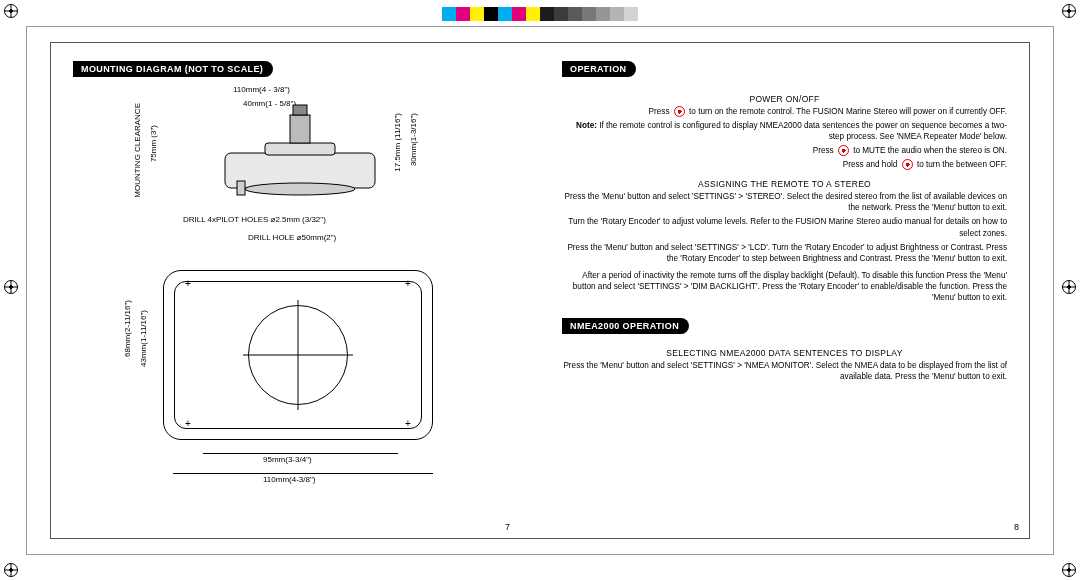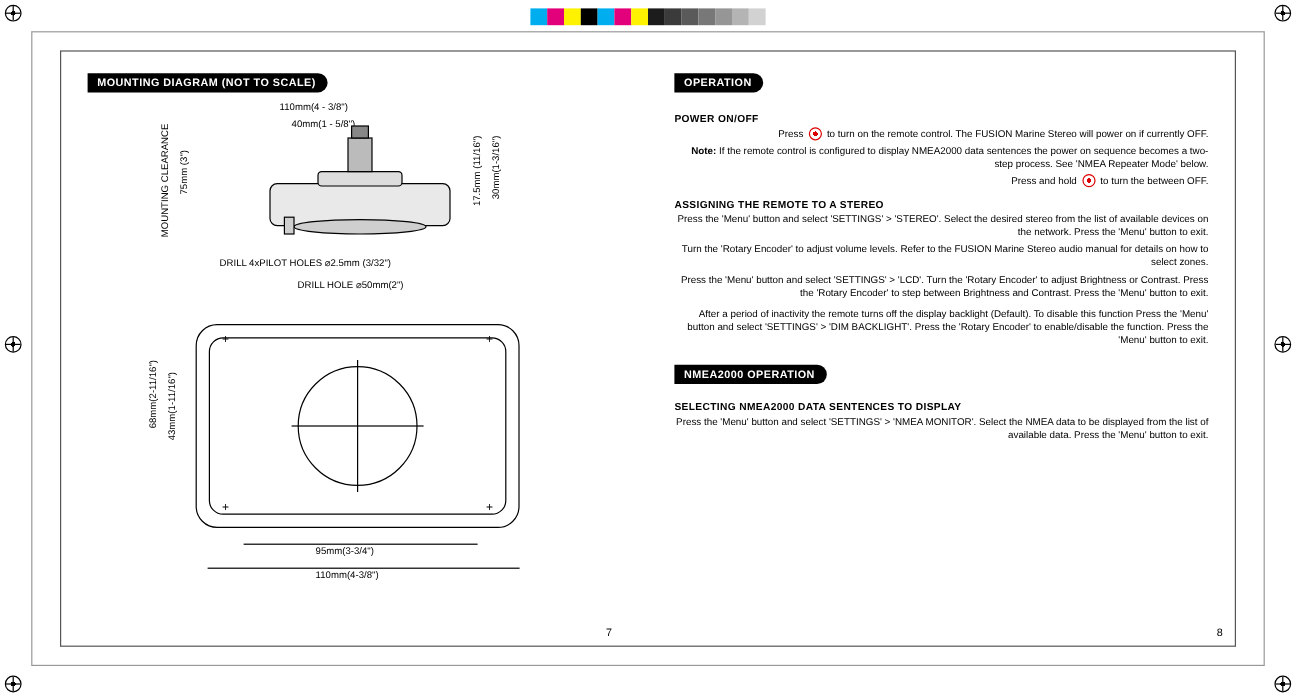--- a/index.html
+++ b/index.html
@@ -64,26 +64,27 @@
     font-weight: bold;
     font-size: 9px;
     letter-spacing: 0.4px;
     padding: 3px 10px 3px 8px;
     display: inline-block;
     border-top-right-radius: 10px;
     border-bottom-right-radius: 10px;
     margin-bottom: 8px;
   }
   .sub-head {
-    font-weight: bold;
+    font-weight: normal;
     font-size: 8.5px;
     letter-spacing: 0.3px;
     margin-top: 9px;
     margin-bottom: 2px;
     text-transform: uppercase;
+    text-align: center;
   }
   .para {
     font-size: 8.2px;
     line-height: 1.35;
     margin-bottom: 3px;
     text-align: right;
   }
   .page-num {
     position: absolute;
     bottom: 6px;
@@ -239,20 +240,23 @@
       <div class="sec-head">OPERATION</div>
 
       <div class="sub-head">POWER ON/OFF</div>
       <div class="para">
         <span>Press </span><span class="icon-btn"></span><span> to turn on the remote control. The FUSION Marine Stereo will power on if currently OFF.</span>
       </div>
       <div class="para">
         <b>Note:</b><span> If the remote control is configured to display NMEA2000 data sentences the power on sequence becomes a two-step process. See 'NMEA Repeater Mode' below.</span>
       </div>
       <div class="para">
+        <span>Press </span><span class="icon-btn"></span><span> to MUTE the audio when the stereo is ON.</span>
+      </div>
+      <div class="para">
         <span>Press and hold </span><span class="icon-btn"></span><span> to turn the between OFF.</span>
       </div>
 
       <div class="sub-head">ASSIGNING THE REMOTE TO A STEREO</div>
       <div class="para">Press the 'Menu' button and select 'SETTINGS' &gt; 'STEREO'. Select the desired stereo from the list of available devices on the network. Press the 'Menu' button to exit.</div>
 
       <div class="para">Turn the 'Rotary Encoder' to adjust volume levels. Refer to the FUSION Marine Stereo audio manual for details on how to select zones.</div>
 
       <div class="para">Press the 'Menu' button and select 'SETTINGS' &gt; 'LCD'. Turn the 'Rotary Encoder' to adjust Brightness or Contrast. Press the 'Rotary Encoder' to step between Brightness and Contrast. Press the 'Menu' button to exit.</div>
       <div class="para" style="margin-top:6px">After a period of inactivity the remote turns off the display backlight (Default). To disable this function Press the 'Menu' button and select 'SETTINGS' &gt; 'DIM BACKLIGHT'. Press the 'Rotary Encoder' to enable/disable the function. Press the 'Menu' button to exit.</div>

